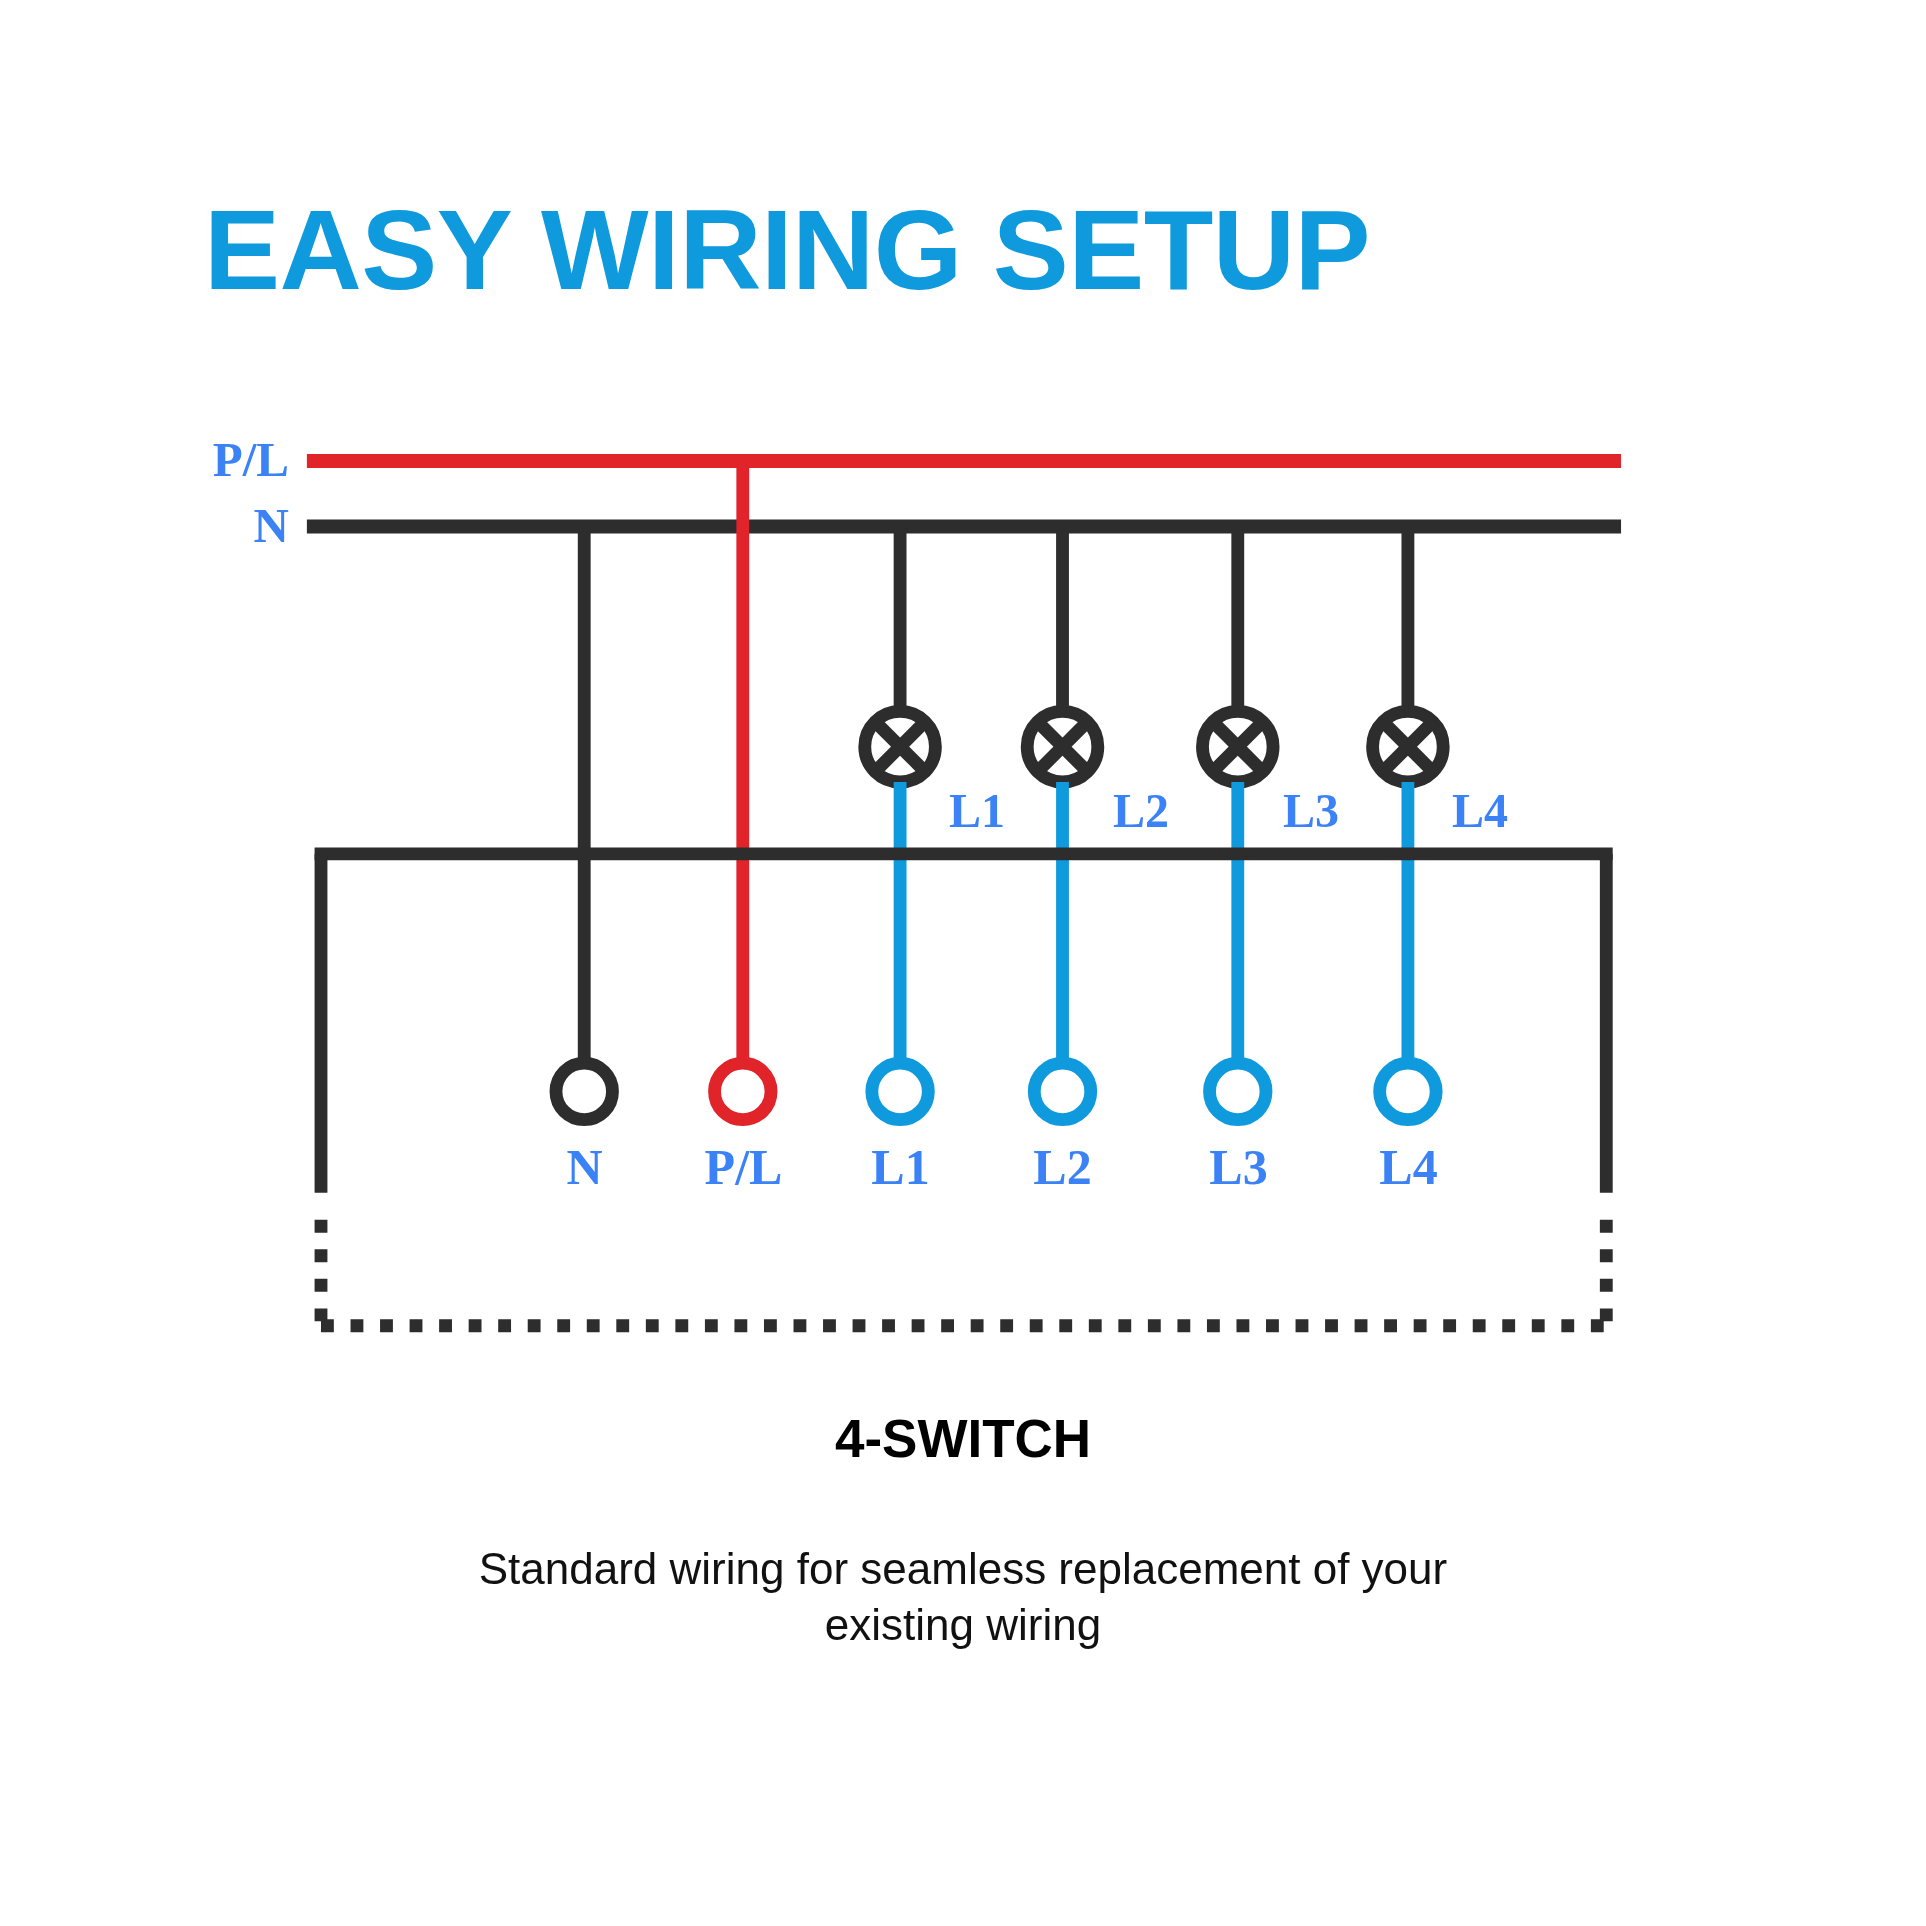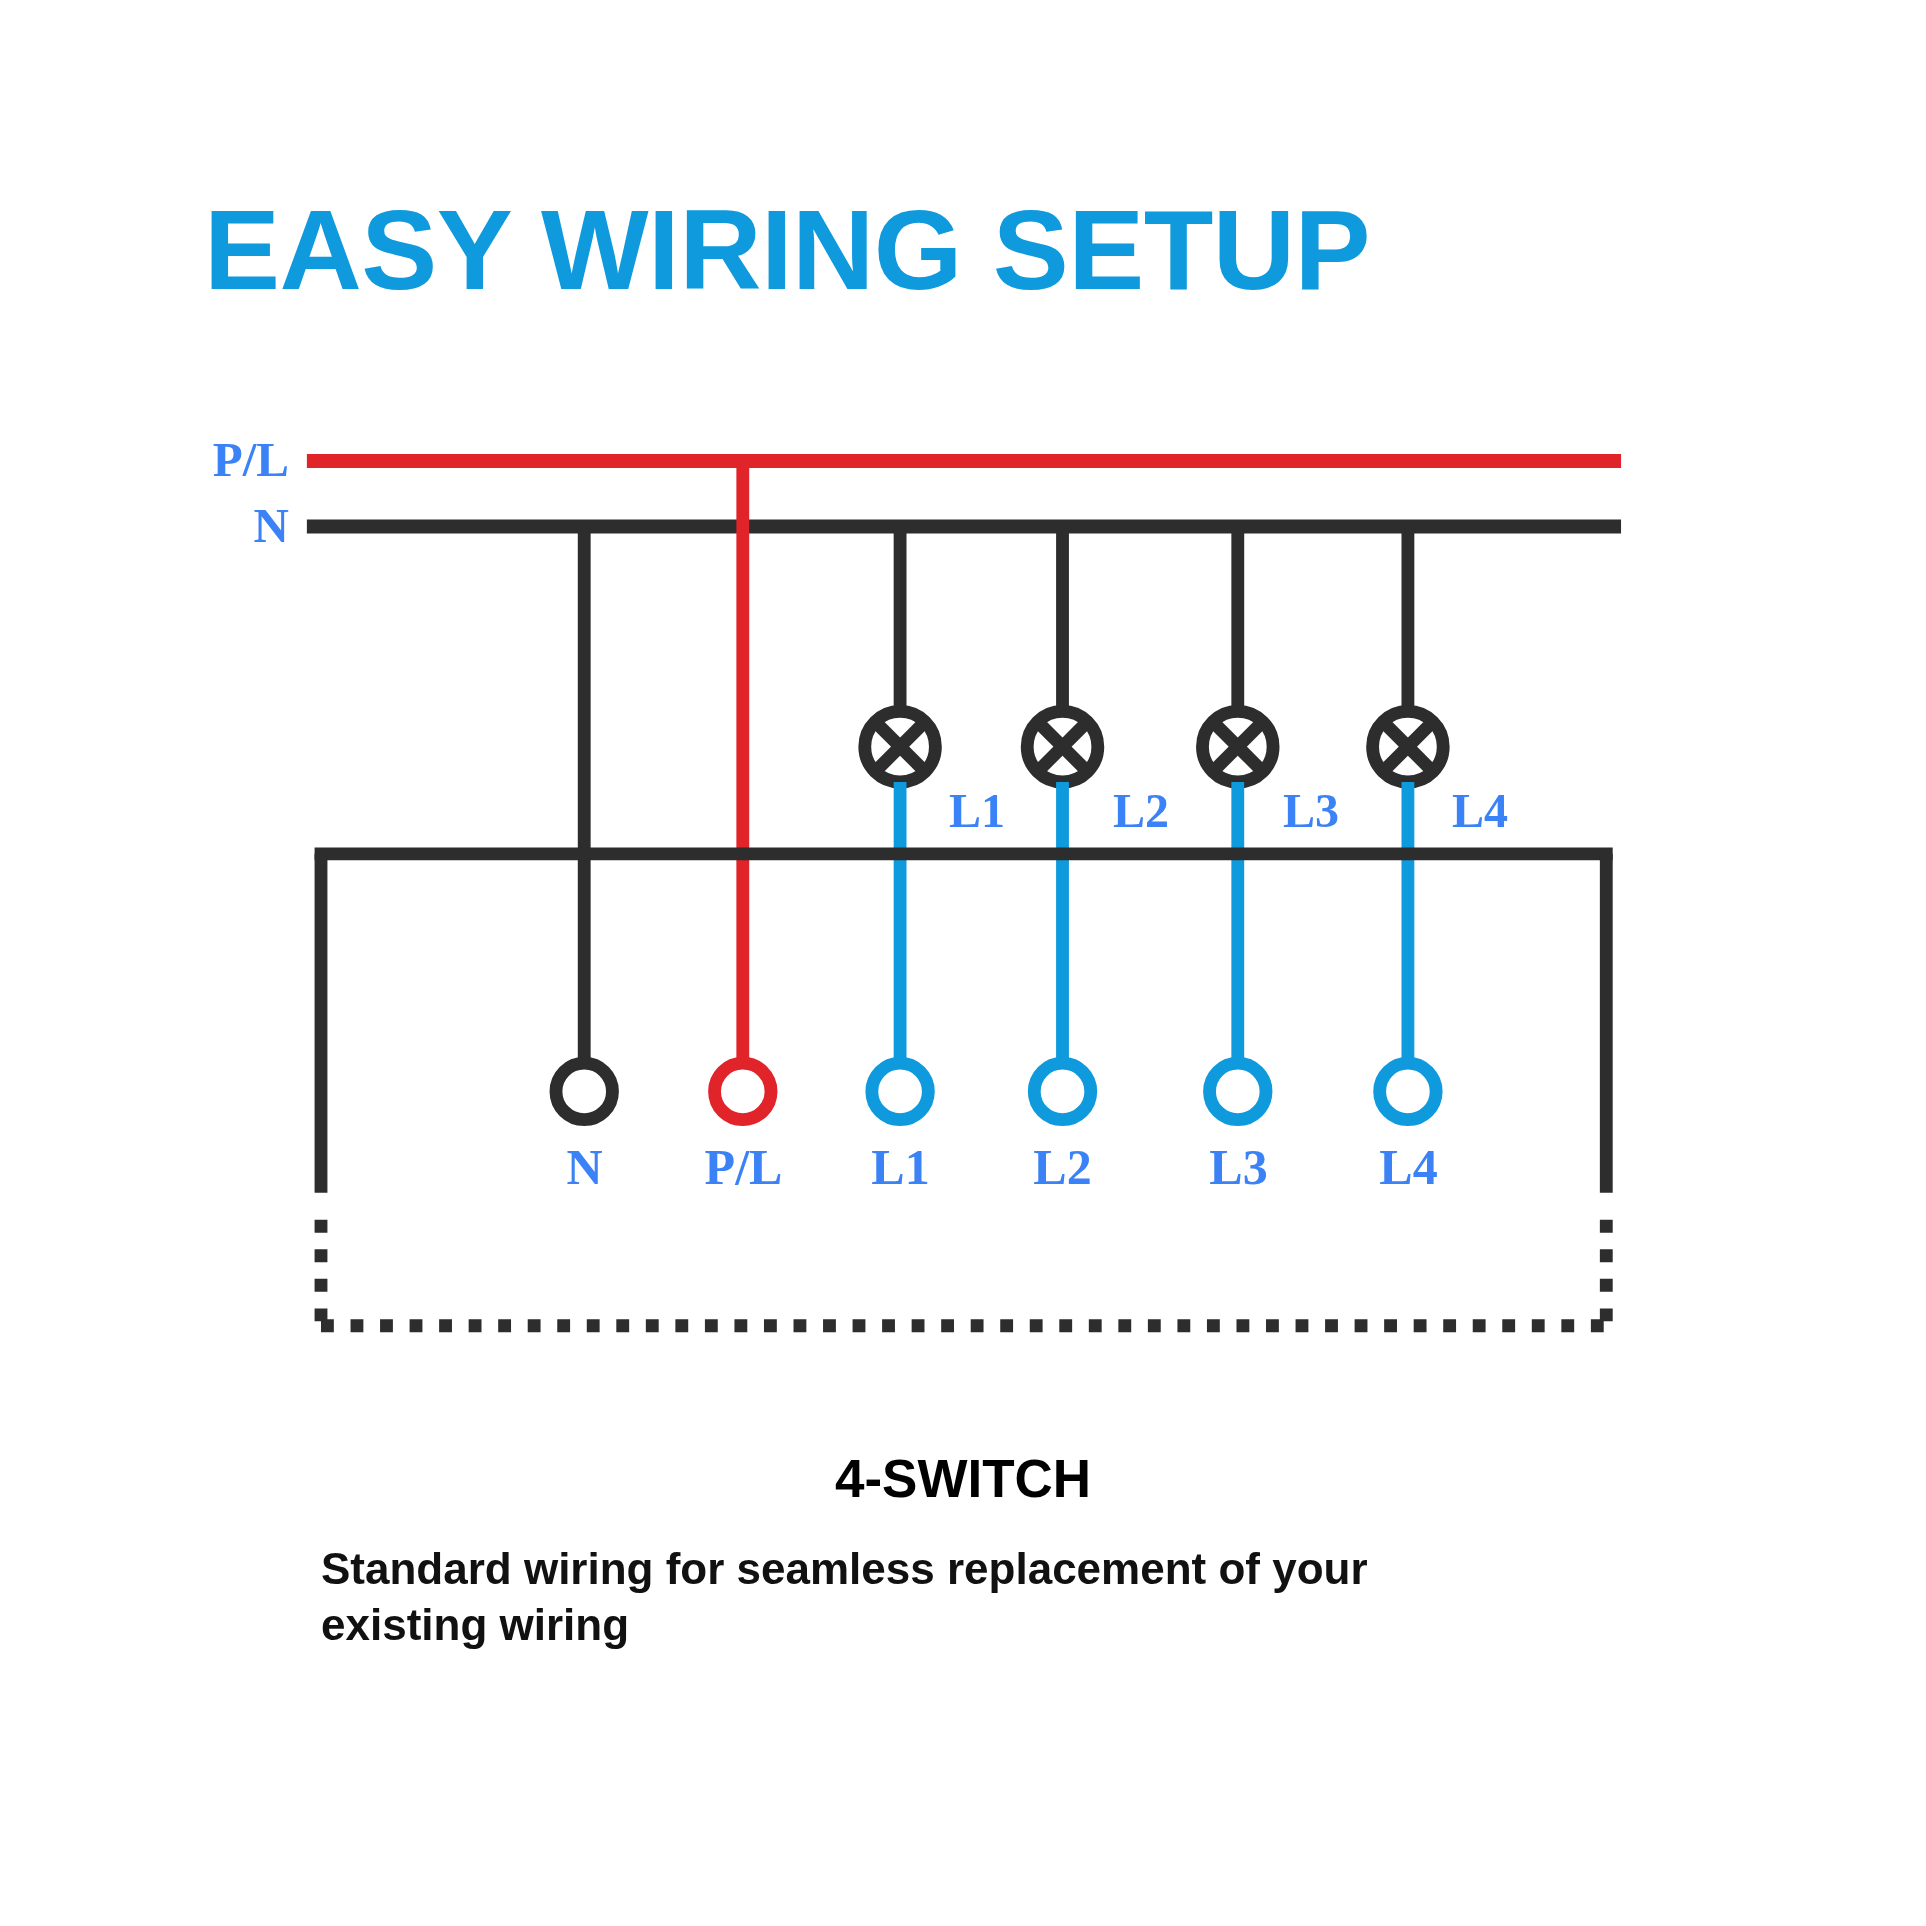--- a/index.html
+++ b/index.html
@@ -75,29 +75,29 @@
     top: 1412px;
     width: 1926px;
     text-align: center;
     font-family: "Liberation Sans", sans-serif;
     font-weight: bold;
     font-size: 53px;
     letter-spacing: 0px;
     color: #000000;
     line-height: 1;
     white-space: nowrap;
-    margin-top: 40px;
   }
   .caption-body {
     position: absolute;
     left: 321px;
     top: 1541px;
     width: 1284px;
+    text-align: center;
     font-family: "Liberation Sans", sans-serif;
-    font-weight: bold;
+    font-weight: normal;
     font-size: 44px;
     color: #111111;
     line-height: 1.28;
   }
 </style>
 </head>
 <body>
 
 <div id="page">
 

